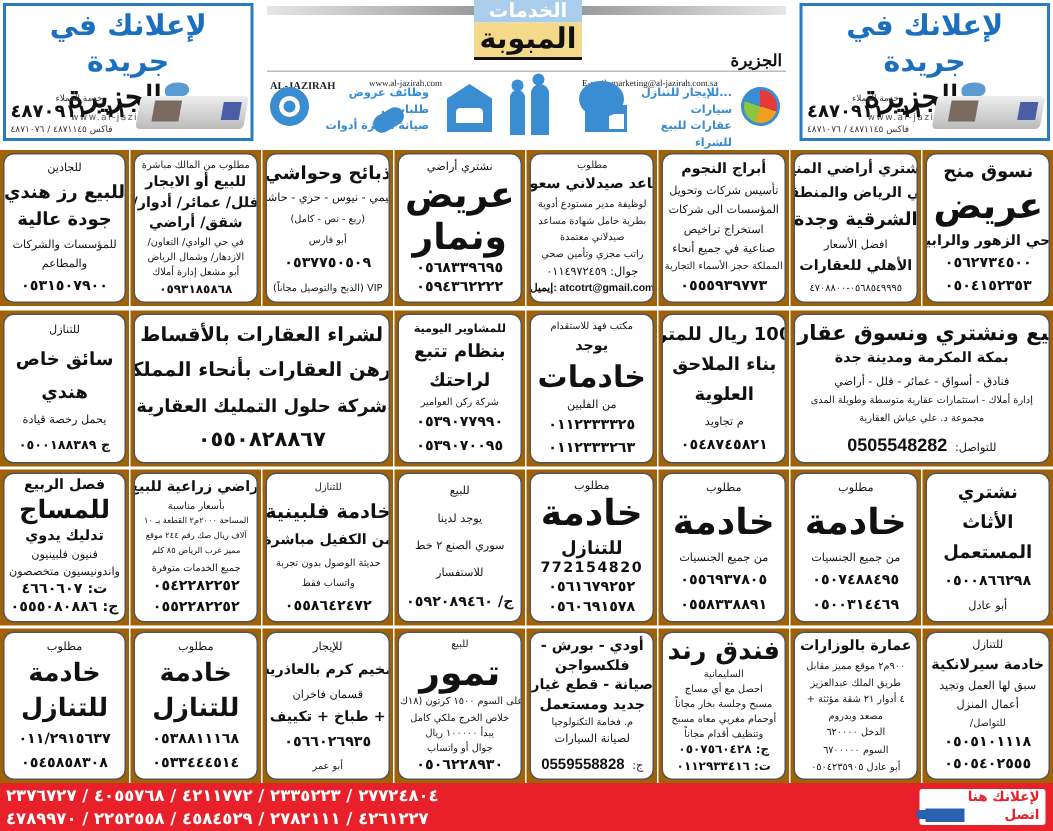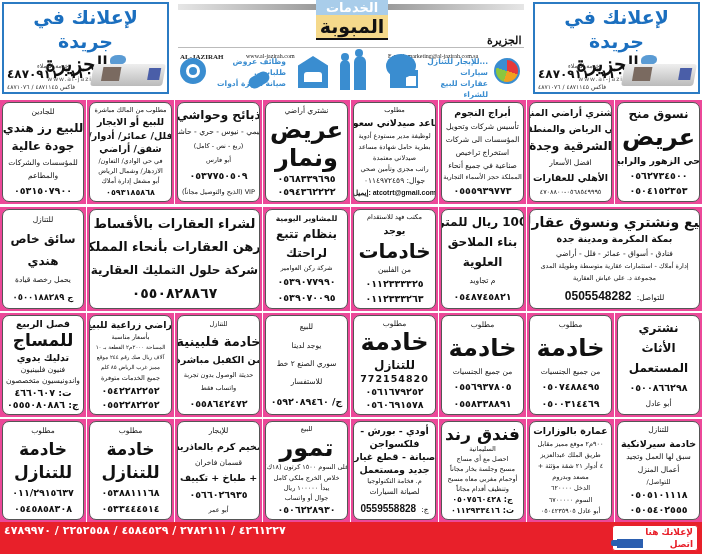--- a/index.html
+++ b/index.html
@@ -58,21 +58,21 @@
   .person::before { content: ""; position: absolute; left: 1px; top: -7px; width: 8px; height: 8px; border-radius: 50%; background: #3a8dd0; }
   .icon-tree { left: 212px; top: 2px; width: 30px; height: 36px; }
   .tree-top { position: absolute; left: 0; top: 0; width: 30px; height: 24px; background: #3a8dd0; border-radius: 50%; }
   .tree-house { position: absolute; left: 4px; top: 20px; width: 16px; height: 14px; background: #3a8dd0; }
   .icon-chair { left: 230px; top: 18px; width: 14px; height: 18px; border: 2px solid #3a8dd0; border-top-width: 6px; }
   .icon-map { left: 320px; top: 6px; width: 26px; height: 26px; border-radius: 50%; background: conic-gradient(#e63a3a 0 30%, #f0a020 30% 55%, #8cc63f 55% 80%, #3a8dd0 80%); border: 2px solid #3a8dd0; }
 
   
   .grid { position: absolute; left: 0; top: 98px; width: 702px; }
   .ad {
-    position: absolute; background: #ec4899; padding: 2px; overflow: hidden;
+    position: absolute; background: #a16207; padding: 2px; overflow: hidden;
   }
   .ad-inner {
     width: 100%; height: 100%; background: #fff; border: 1.5px solid #555;
     border-radius: 7px; direction: rtl; text-align: center;
     display: flex; flex-direction: column; justify-content: space-around; align-items: center;
     padding: 2px 2px; overflow: hidden;
   }
   .l { line-height: 1.05; white-space: nowrap; color: #111; }
   .xs { font-size: 6.5px; }
   .sm { font-size: 7.5px; }
@@ -493,20 +493,21 @@
     <div class="l xl">خادمة</div>
     <div class="l xl">للتنازل</div>
     <div class="l ph">٠١١/٢٩١٥٦٣٧</div>
     <div class="l ph">٠٥٤٥٨٥٨٣٠٨</div>
   </div>
     </div>
 </div>
 
 <div class="footer">
   <div class="footer-phones">
+    <div>٢٧٧٢٤٨٠٤ / ٢٣٣٥٢٢٣ / ٤٢١١٧٧٢ / ٤٠٥٥٧٦٨ / ٢٣٧٦٧٢٧</div>
     <div>٤٢٦١٢٢٧ / ٢٧٨٢١١١ / ٤٥٨٤٥٢٩ / ٢٢٥٢٥٥٨ / ٤٧٨٩٩٧٠</div>
   </div>
   <div class="footer-cta">
     <div class="t1">لإعلانك هنا</div>
     <div class="t2">اتصل</div>
     <div class="cta-hand"></div>
   </div>
 </div>
 
 </body></html>

